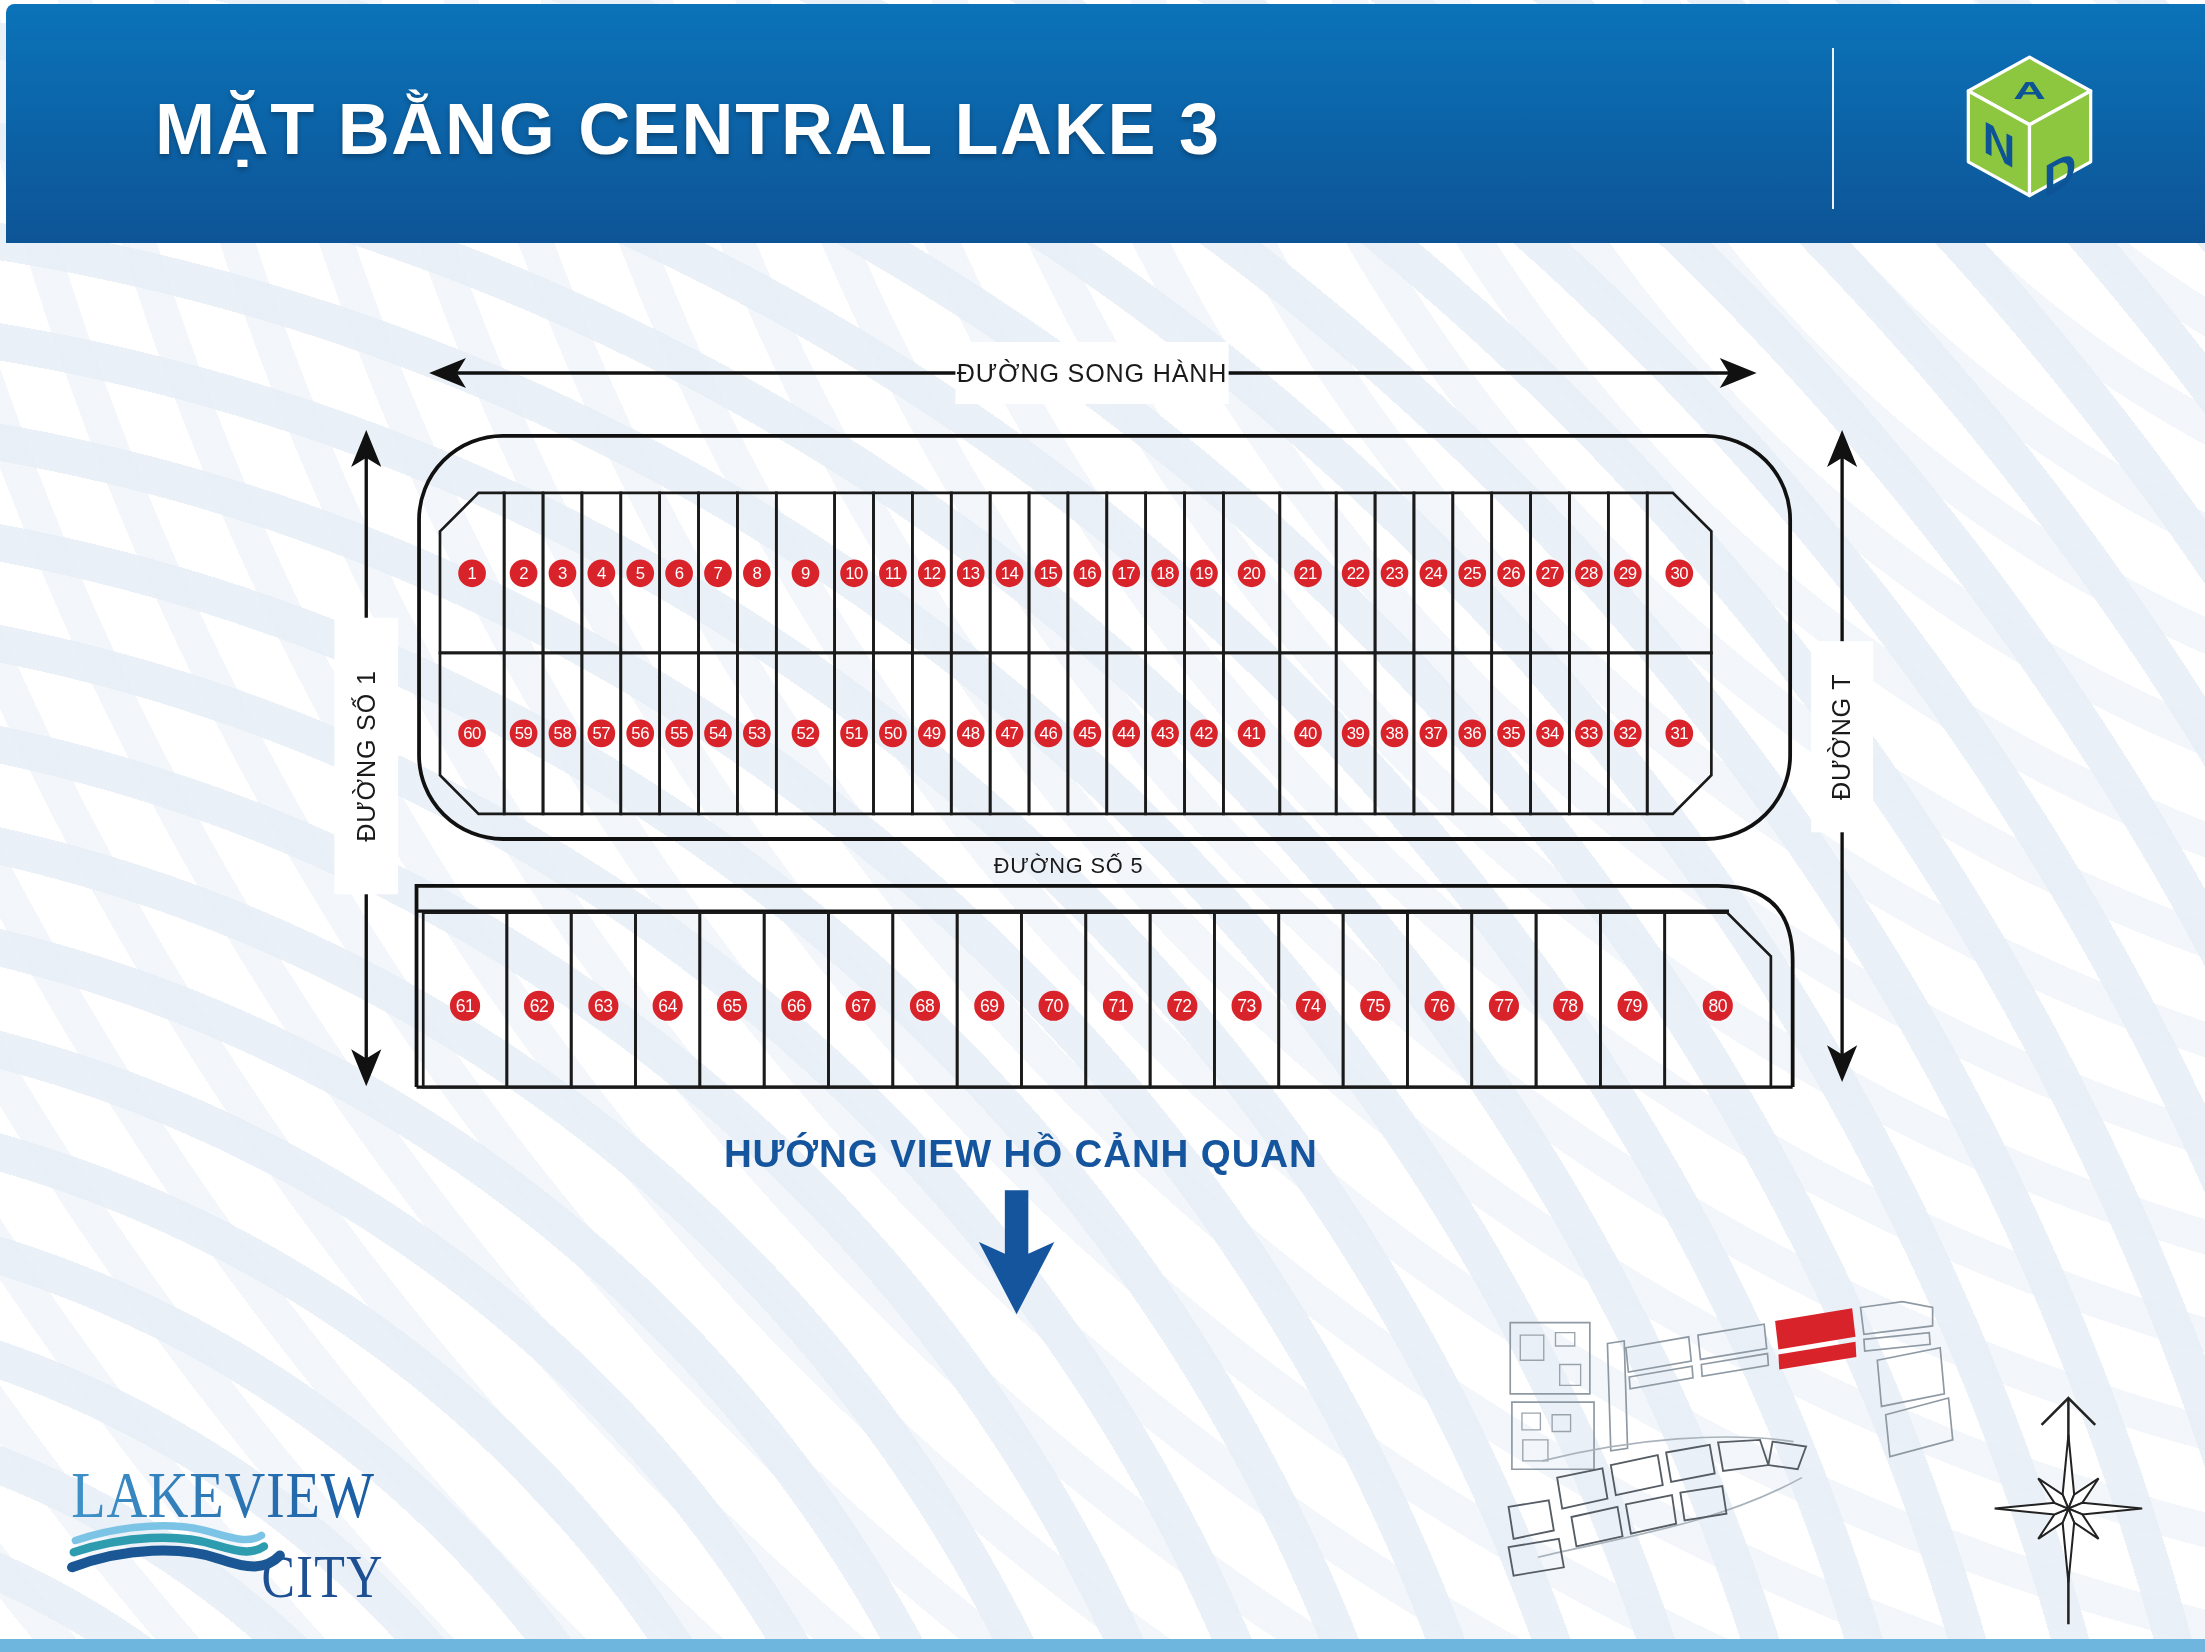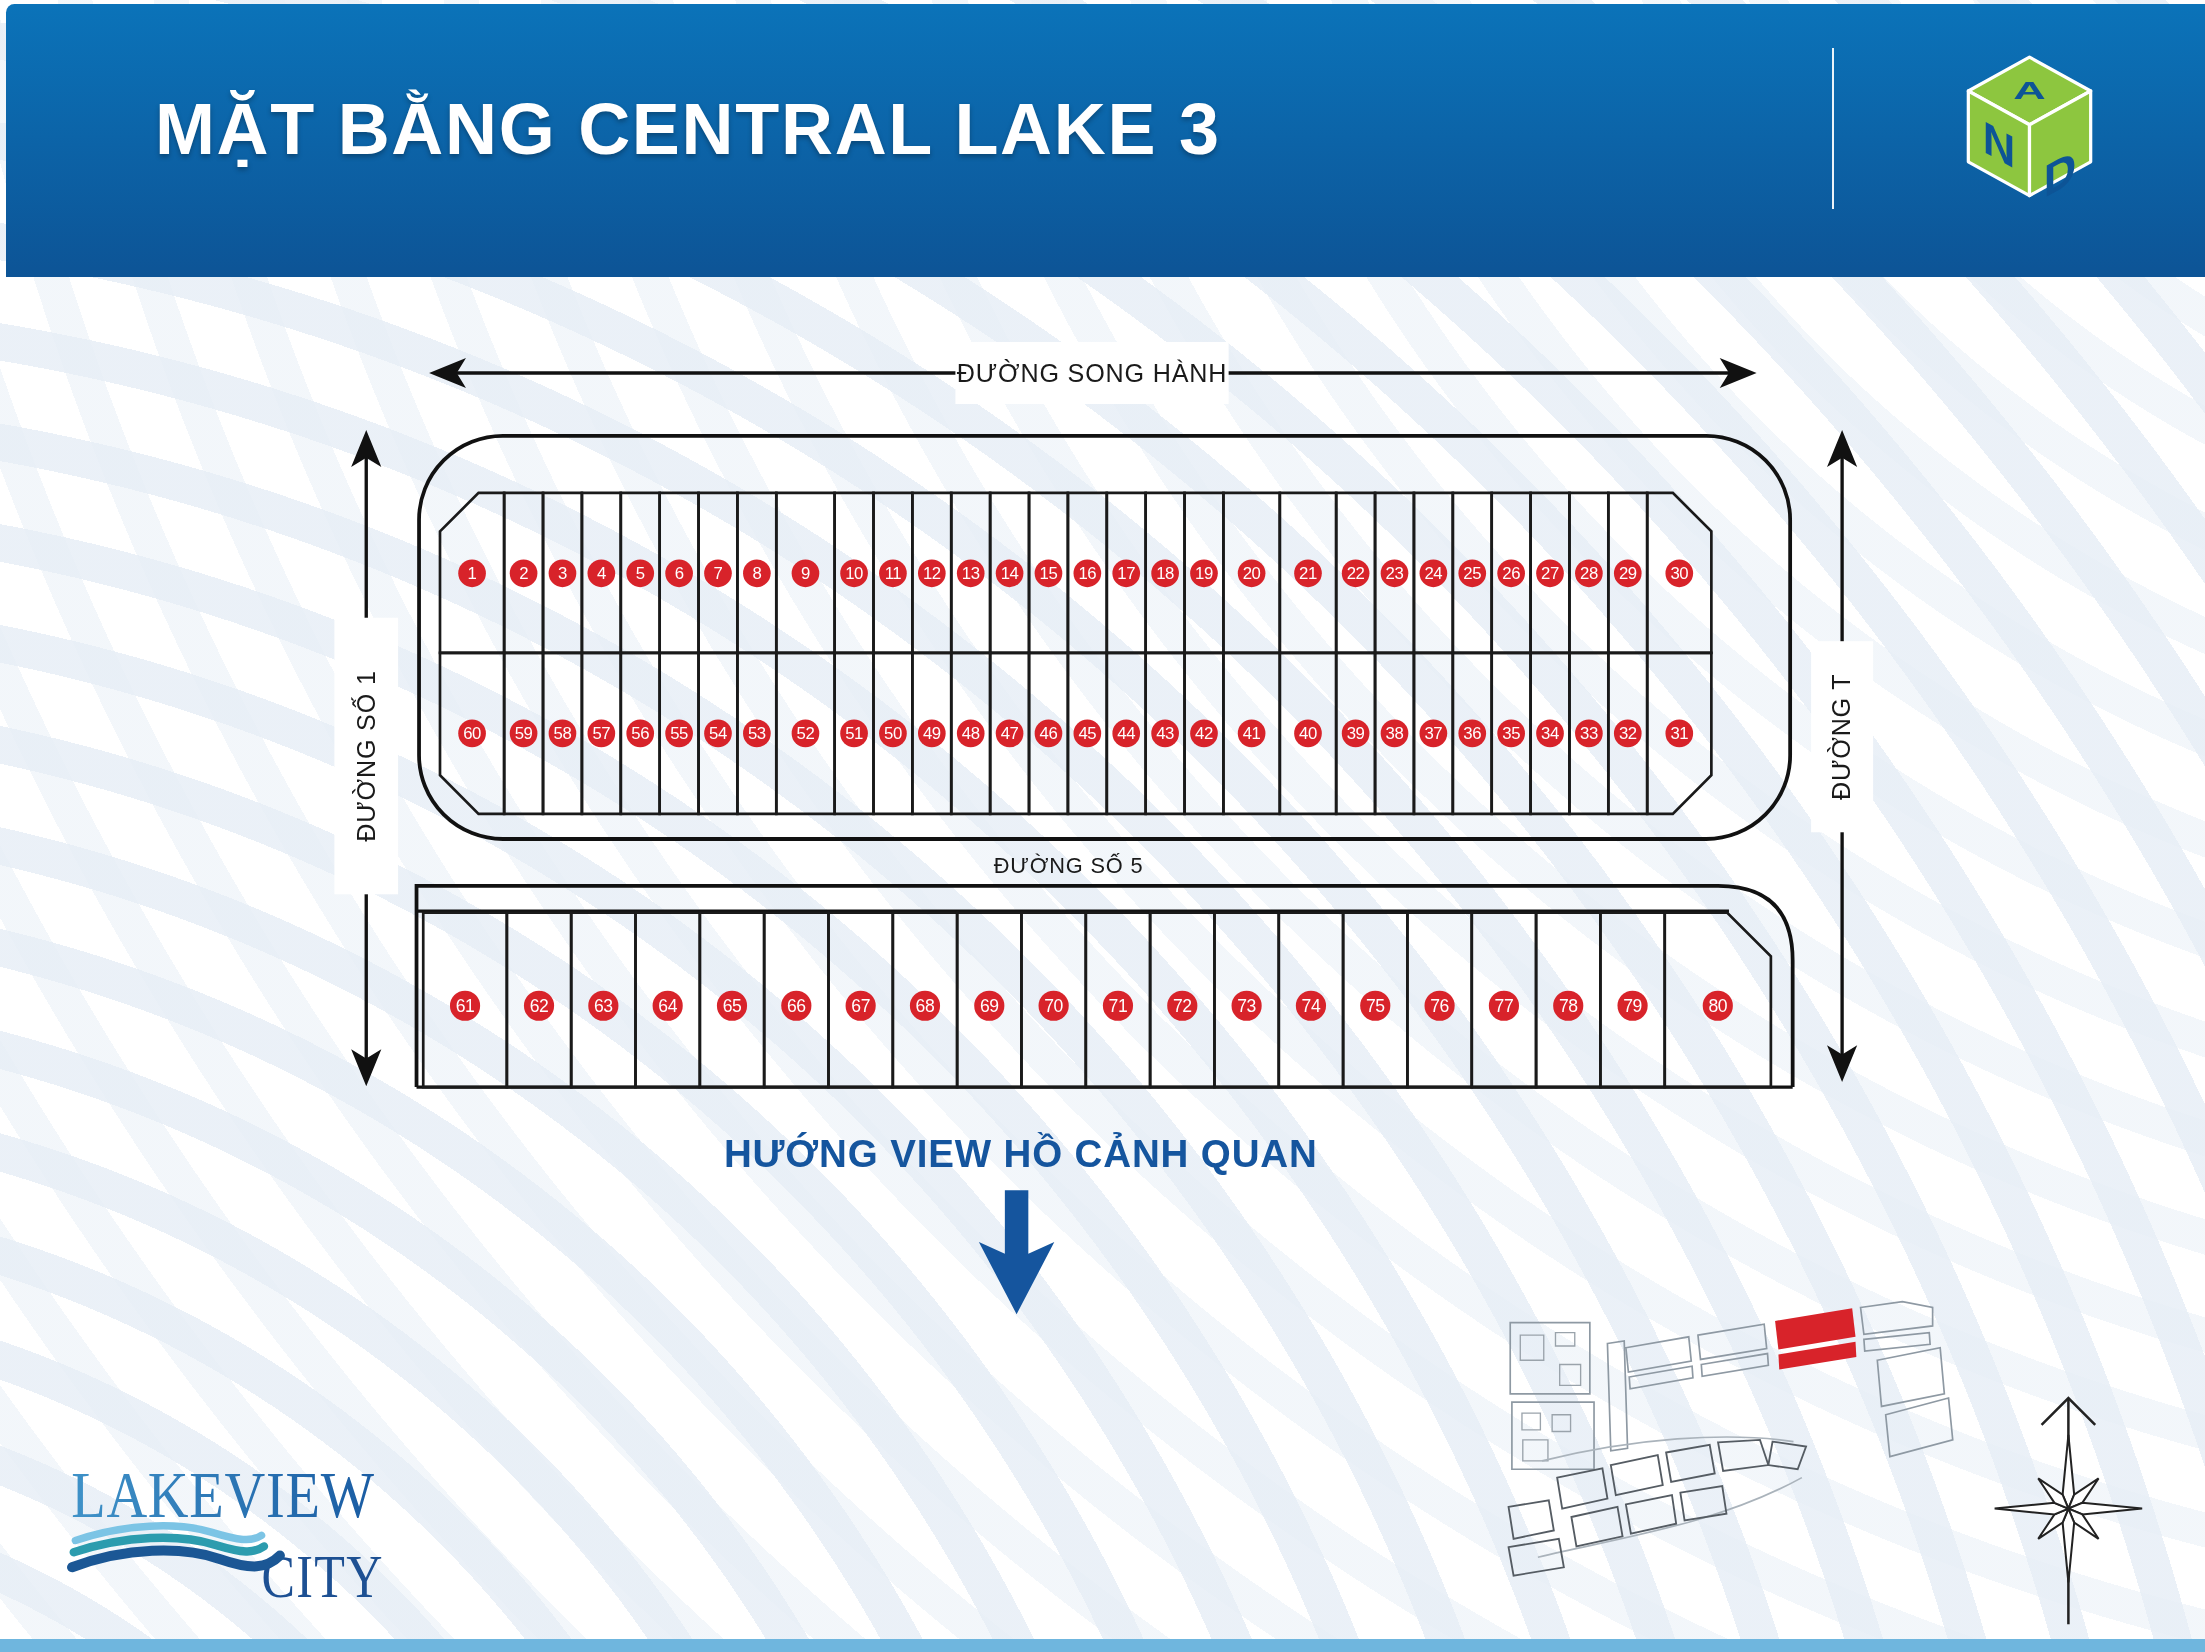--- a/index.html
+++ b/index.html
@@ -5,21 +5,21 @@
   html,body{margin:0;padding:0;}
   body{
     width:2205px;height:1652px;position:relative;overflow:hidden;
     background-color:#fff;
     background-image:
       repeating-radial-gradient(circle at -15% 140%, rgba(231,238,246,.85) 0 37px, rgba(255,255,255,0) 37px 99px),
       repeating-radial-gradient(circle at 125% -35%, rgba(236,242,248,.65) 0 34px, rgba(255,255,255,0) 34px 94px);
     font-family:"Liberation Sans","DejaVu Sans",sans-serif;
   }
   .header{
-    position:absolute;left:5.9px;top:4.2px;right:0;height:273px;z-index:3;
+    position:absolute;left:5.9px;top:4.2px;right:0;height:239px;z-index:3;
     background:linear-gradient(180deg,var(--header-top,#0b73b9) 0%,var(--header-bottom,#0d5496) 100%);
     border-top-left-radius:8.4px;
   }
   .header h1{
     position:absolute;left:149px;top:84px;margin:0;
     font-size:72px;font-weight:bold;letter-spacing:1.7px;color:#ffffff;
     text-shadow:0 3.4px 5px rgba(0,0,0,.28);white-space:nowrap;
   }
   .header .divider{
     position:absolute;left:1826px;top:44px;width:2.5px;height:161px;

